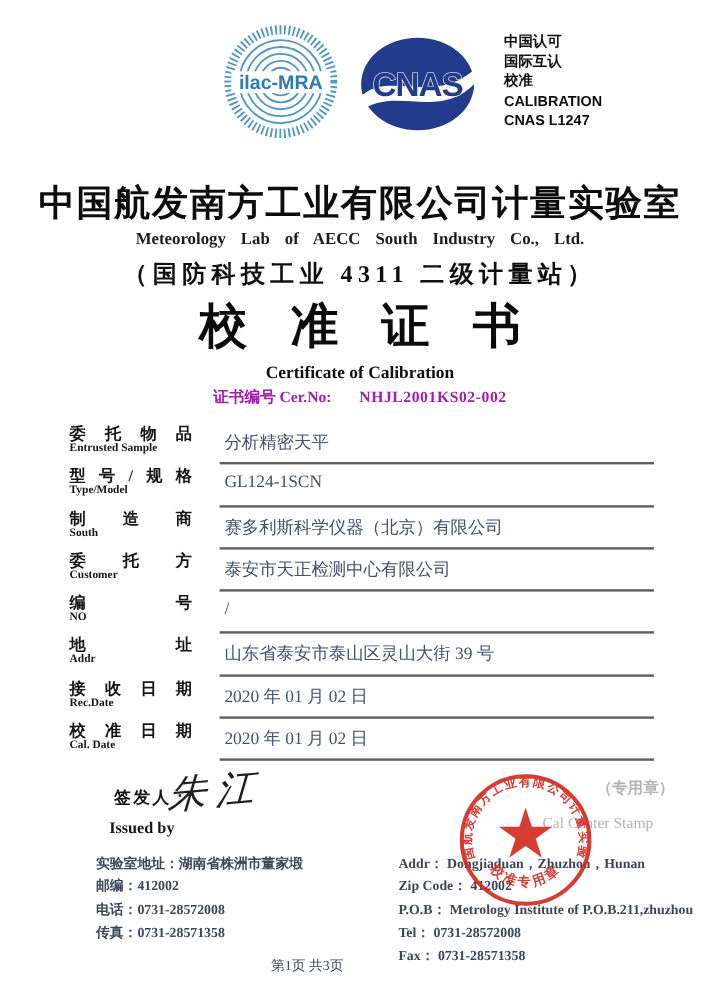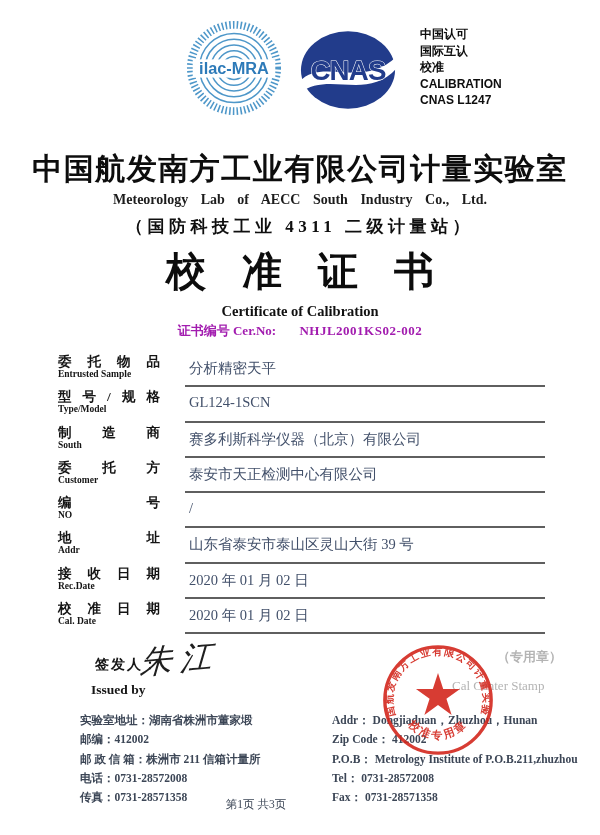--- a/index.html
+++ b/index.html
@@ -14,39 +14,39 @@
   .cnas-logo { left:296px; top:28px; width:104px; height:84px; }
   .accred { left:420px; top:26px; font-family:"Liberation Sans", sans-serif;
             font-weight:bold; font-size:12px; line-height:16.5px; color:#0e0e0e; }
 
   
   .title-cn { left:0; top:149px; width:600px; text-align:center;
               font-size:30px; font-weight:700; letter-spacing:1.5px; color:#0d0d0d; }
   .title-en { left:0; top:192px; width:600px; text-align:center;
               font-size:14px; font-weight:700; word-spacing:9px; color:#1c1c1c; }
   .title-sub { left:0; top:215px; width:600px; text-align:center;
-               font-size:17px; font-weight:700; letter-spacing:4.5px; color:#0f0f0f; }
+               font-size:20px; font-weight:700; letter-spacing:4.5px; color:#0f0f0f; }
 
   .cert-cn { left:0; top:244px; width:600px; text-align:center; padding-left:36px;
              box-sizing:border-box; font-size:40px; font-weight:700;
              letter-spacing:36px; color:#0c0c0c; }
   .cert-en { left:0; top:303px; width:600px; text-align:center;
              font-size:14.5px; font-weight:700; color:#111; }
   .cert-no-line { left:0; top:322px; width:600px; text-align:center; font-size:13px; color:#a21caf; }
   .cert-no-label { font-weight:700; }
   .cert-no-value { font-weight:700; margin-left:20px; letter-spacing:0.5px; }
 
   
   .form { left:58px; top:352px; width:487px; }
-  .frow { display:flex; height:35.3px; }
+  .frow { display:flex; height:35.3px;gap:23px; }
   .flabel { width:102px; padding-top:2px; }
   .flabel-cn { font-size:13.5px; font-weight:700; color:#141414; line-height:15px;
                text-align:justify; text-align-last:justify; }
   .flabel-en { font-size:9.5px; font-weight:700; color:#141414; line-height:11px; }
-  .fvalue { flex:1; margin-left:25px; border-bottom:2px solid #5f5f5f;
+  .fvalue { flex:1; border-bottom:2px solid #5f5f5f;
             font-size:14.5px; color:#42506a; padding:7px 0 0 4px; box-sizing:border-box; }
 
   
   .sig-cn { left:95px; top:656px; font-size:14px; font-weight:700;
             letter-spacing:2px; color:#151515; }
   .sig-en { left:91px; top:682px; font-size:13.5px; font-weight:700; color:#151515; }
   .sig-name { left:140px; top:638px; font-size:32px; color:#1f1f1f;
               letter-spacing:8px; font-style:italic;
               transform:rotate(-5deg) skewX(-8deg); }
 
@@ -186,21 +186,20 @@
       <path d="M0,-24 L5.39,-7.42 L22.8,-7.42 L8.72,2.83 L14.1,19.4 L0,9.17 L-14.1,19.4 L-8.72,2.83 L-22.8,-7.42 L-5.39,-7.42 Z"></path>
     </g>
     <text font-size="11.5" font-weight="bold" fill="#d3281e" letter-spacing="2.5">
       <textPath href="#arcBot" startOffset="50%" text-anchor="middle">校准专用章</textPath>
     </text>
   </svg>
 
   <div class="abs footer-left">
     <div>实验室地址：湖南省株洲市董家塅</div>
     <div>邮编：412002</div>
-    <div>邮 政 信 箱：株洲市 211 信箱计量所</div>
     <div>电话：0731-28572008</div>
     <div>传真：0731-28571358</div>
   </div>
   <div class="abs footer-right">
     <div>Addr：  Dongjiaduan，Zhuzhou，Hunan</div>
     <div>Zip Code：  412002</div>
     <div>P.O.B：  Metrology Institute of P.O.B.211,zhuzhou</div>
     <div>Tel：  0731-28572008</div>
     <div>Fax：  0731-28571358</div>
   </div>

